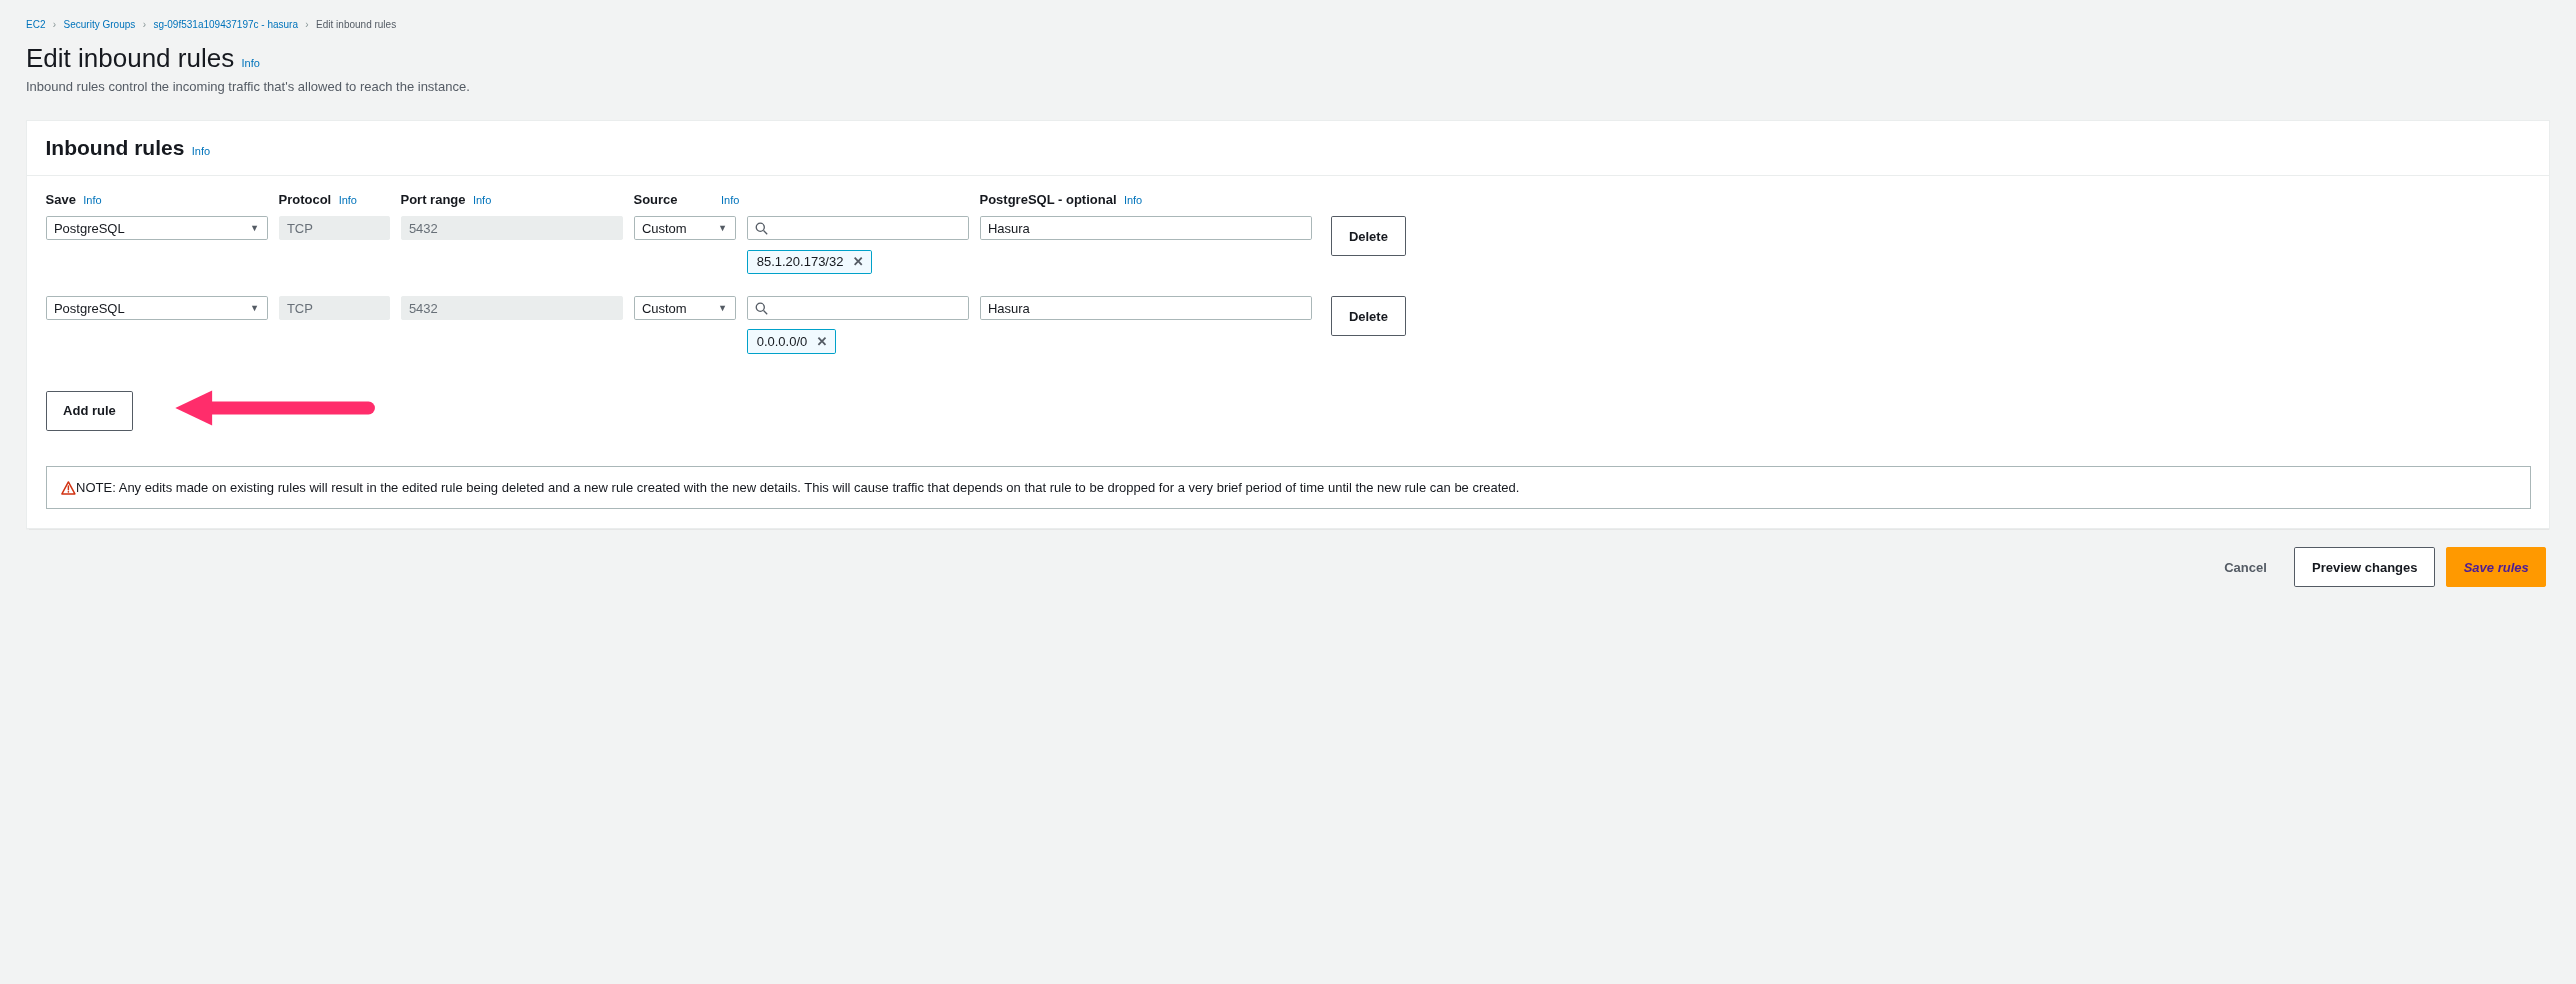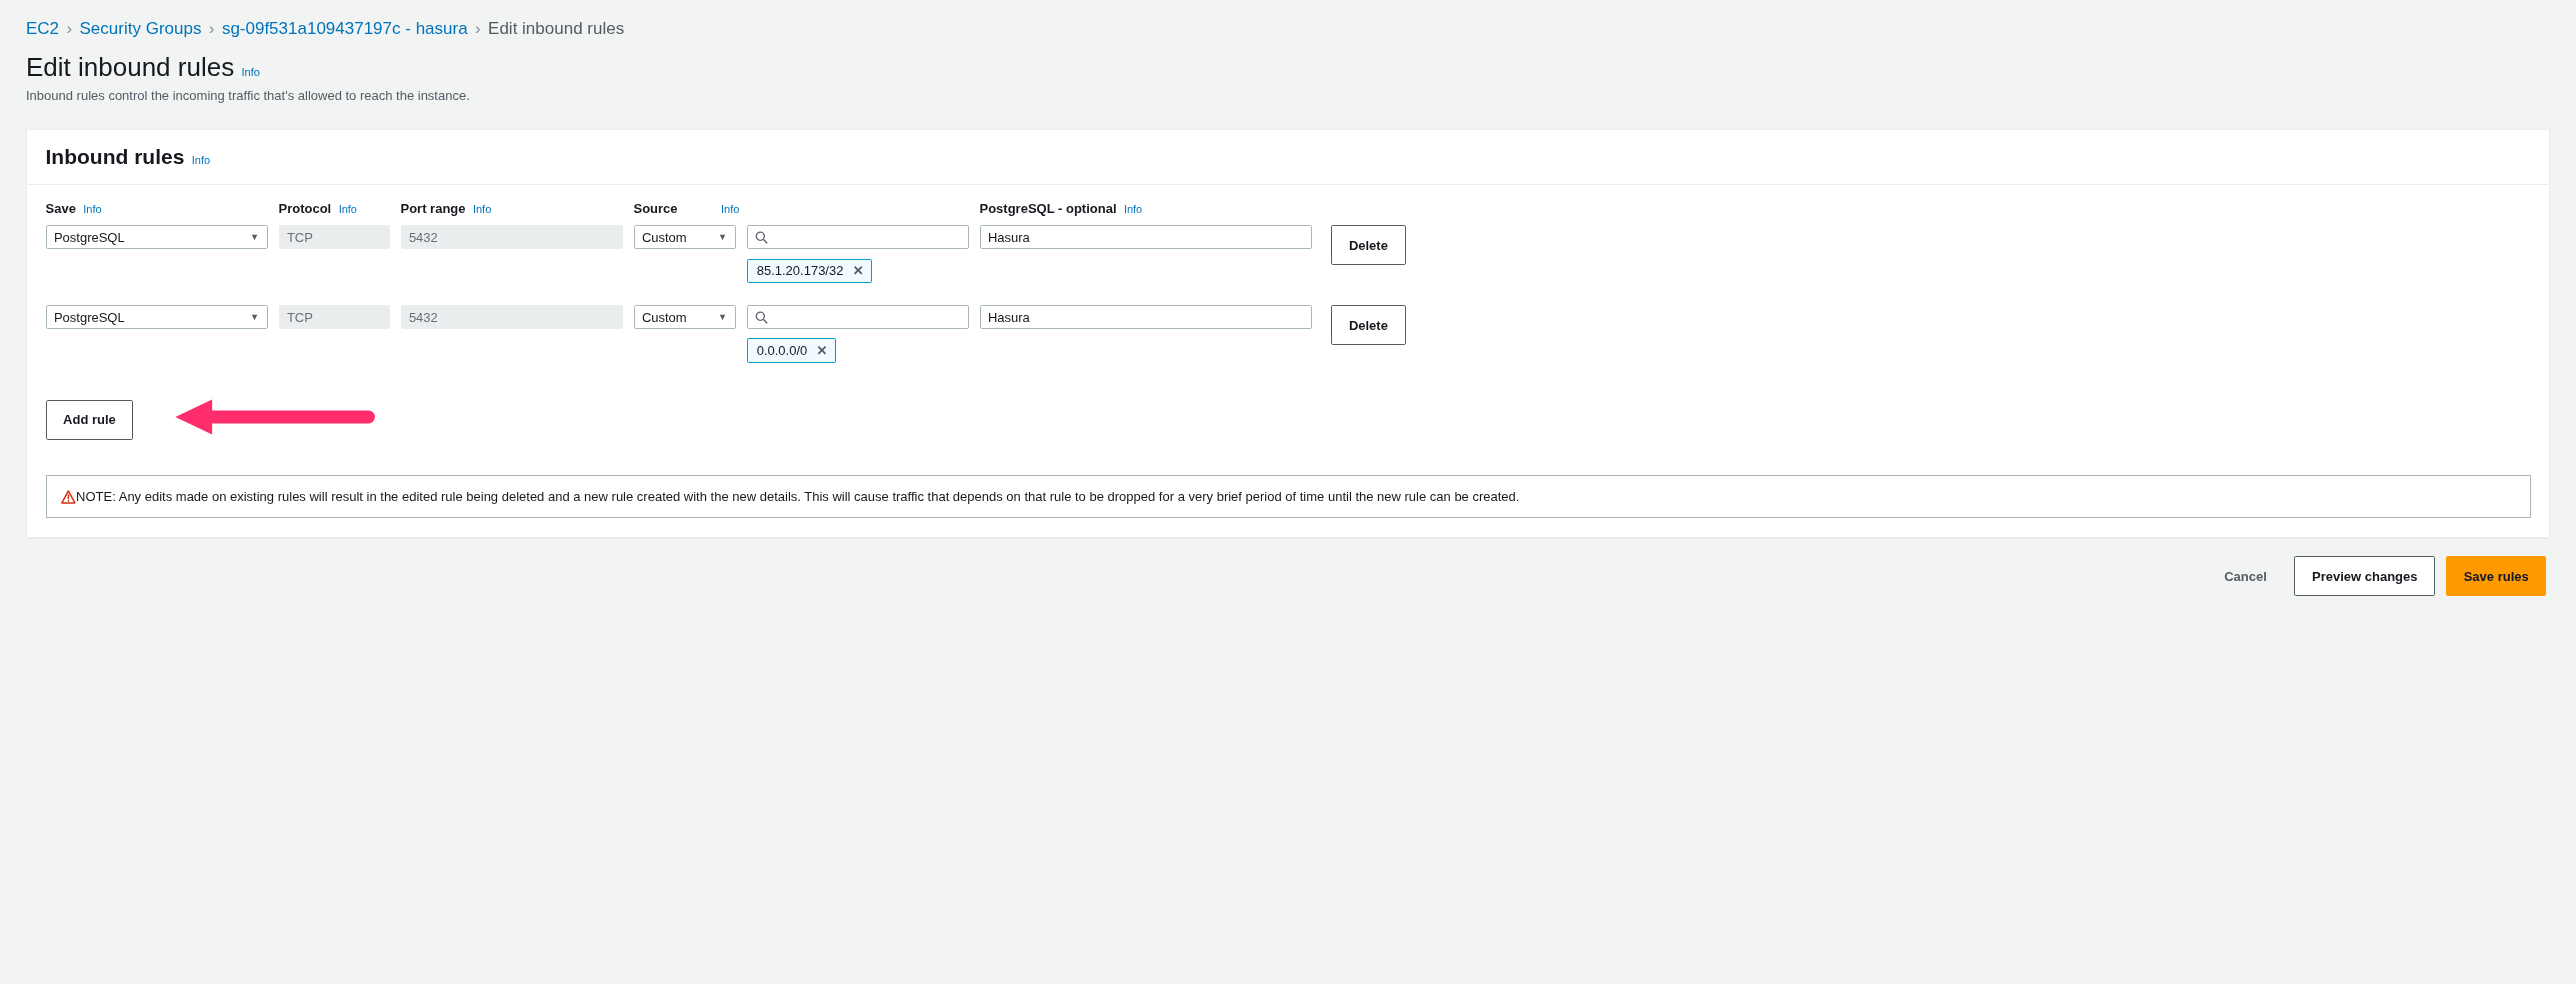--- a/index.html
+++ b/index.html
@@ -6,21 +6,21 @@
   html, body {
     margin: 0; padding: 0;
     font-family: "Amazon Ember", "Helvetica Neue", Arial, sans-serif;
     font-size: 13px;
     color: #16191f;
     background: #f2f3f3;
   }
   a.link { color: #0073bb; text-decoration: none; cursor: pointer; }
   .info-link { color: #0073bb; font-size: 11px; font-weight: 400; margin-left: 7.4px; cursor:pointer;}
   .page { padding: 18.5px 26px; }
-  .breadcrumbs { display: flex; align-items: center; gap: 7.4px; font-size: 17px; color: #687078; margin-bottom: 13px; }
+  .breadcrumbs { display: flex; align-items: center; gap: 7.4px; font-size: 10px; color: #687078; margin-bottom: 13px; }
   .bc-sep { color: #879596; }
   .bc-current { color: #545b64; }
   h1.title { font-size: 26px; font-weight: 400; margin: 0 0 5.5px 0; display:flex; align-items:baseline;}
   .subtitle { font-size: 13px; color: #545b64; margin-bottom: 26px; }
   .panel { background: #fff; border: 0.9px solid #eaeded; box-shadow: 0 0.9px 0.9px rgba(0,0,0,0.05); }
   .panel-header { padding: 14.8px 18.5px; border-bottom: 0.9px solid #eaeded; display:flex; align-items:baseline;}
   .panel-header h2 { font-size: 21px; font-weight: 700; margin: 0; }
   .panel-body { padding: 7.4px 18.5px 18.5px 18.5px; }
   .table { width: 100%; }
   .thead, .trow { display: grid; grid-template-columns: 222px 111px 222px 102px 222px 332px 83px; gap: 11px; align-items: start; }
@@ -61,21 +61,21 @@
     padding: 0 16.6px;
     border: 0.9px solid #545b64;
     background: #fff;
     color: #16191f;
     font-size: 13px;
     font-weight: 700;
     border-radius: 1.8px;
     cursor: pointer;
     white-space: nowrap;
   }
-  .btn.primary { background: #ff9900; border-color: #ff9900; color: #0f172a; }
+  .btn.primary { background: #ff9900; border-color: #ff9900; color: #4c1d95; font-style: italic; }
   .btn.text { border: none; background: transparent; color: #545b64; font-weight:700; }
   .add-row { padding: 28px 0 9.2px 0; position: relative; }
   .note-box {
     border: 0.9px solid #aab7b8;
     padding: 13px 14.8px;
     display:flex; align-items:flex-start; gap: 0;
     margin-top: 26px;
     background:#fff;
   }
   .note-icon { color: #d13212; flex:none; position:relative; top:0.9px; }

